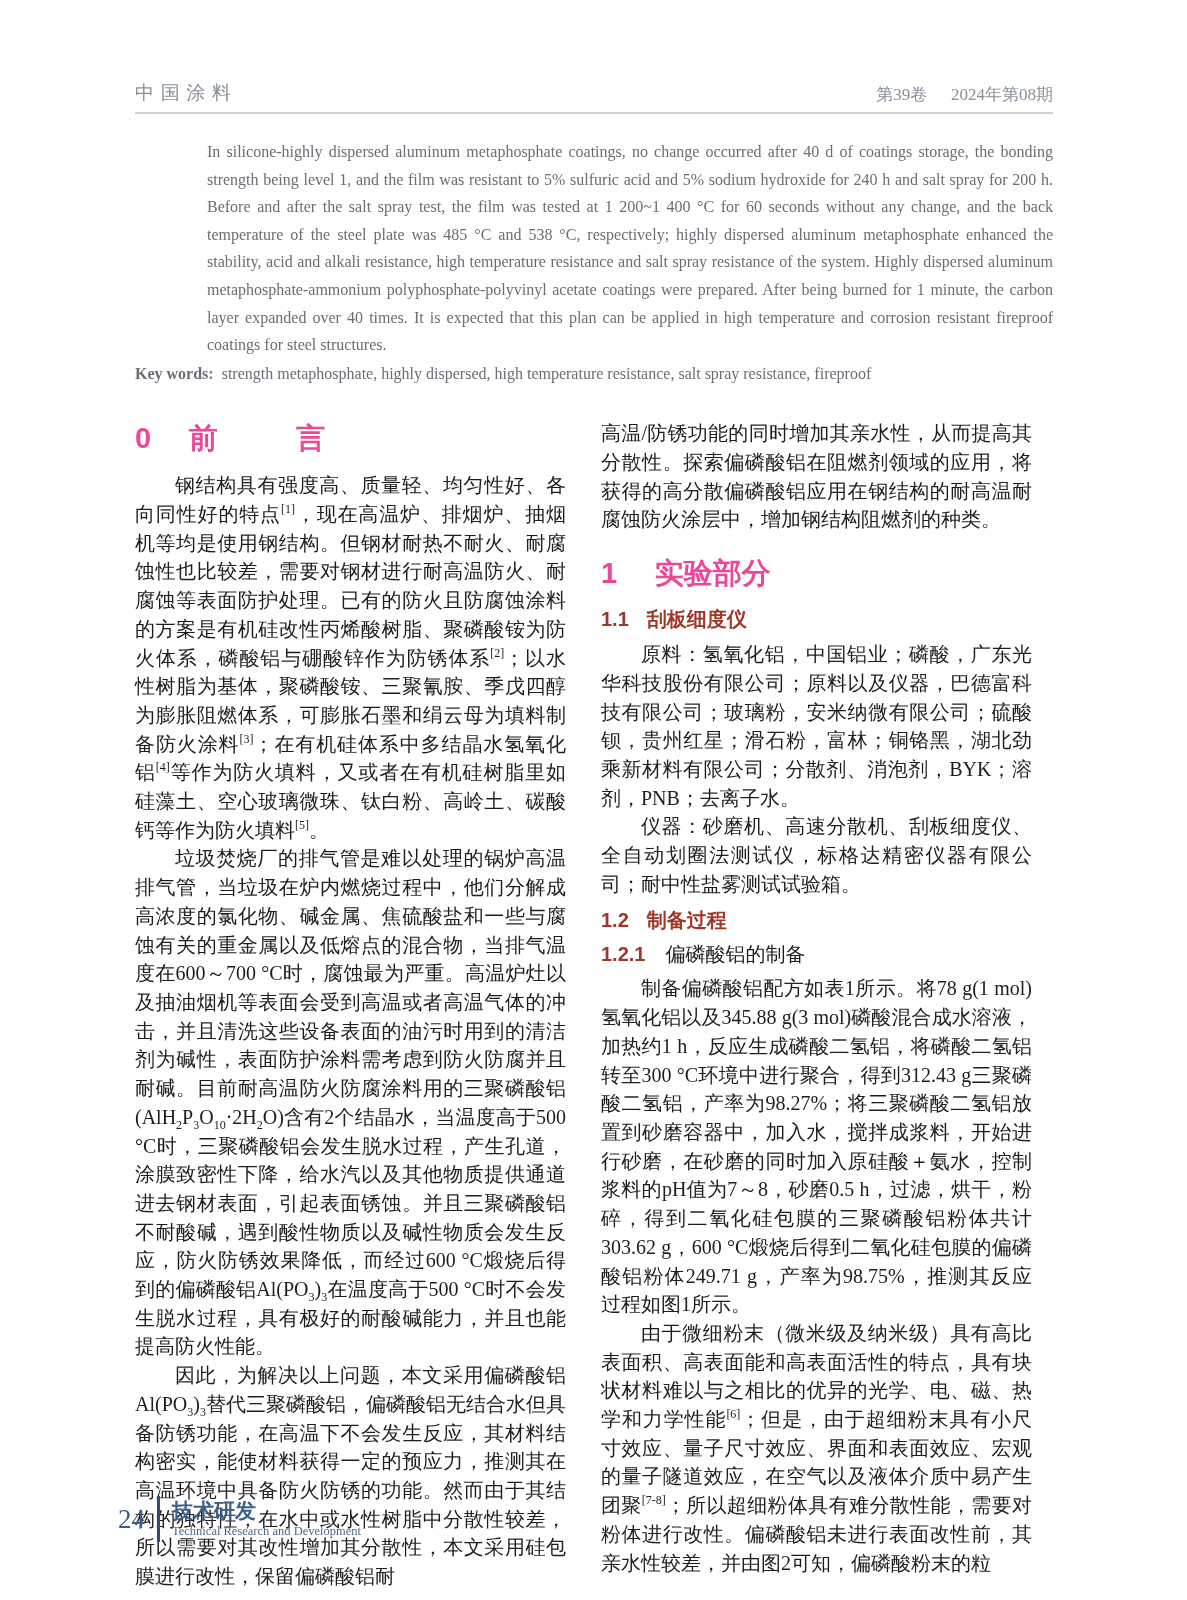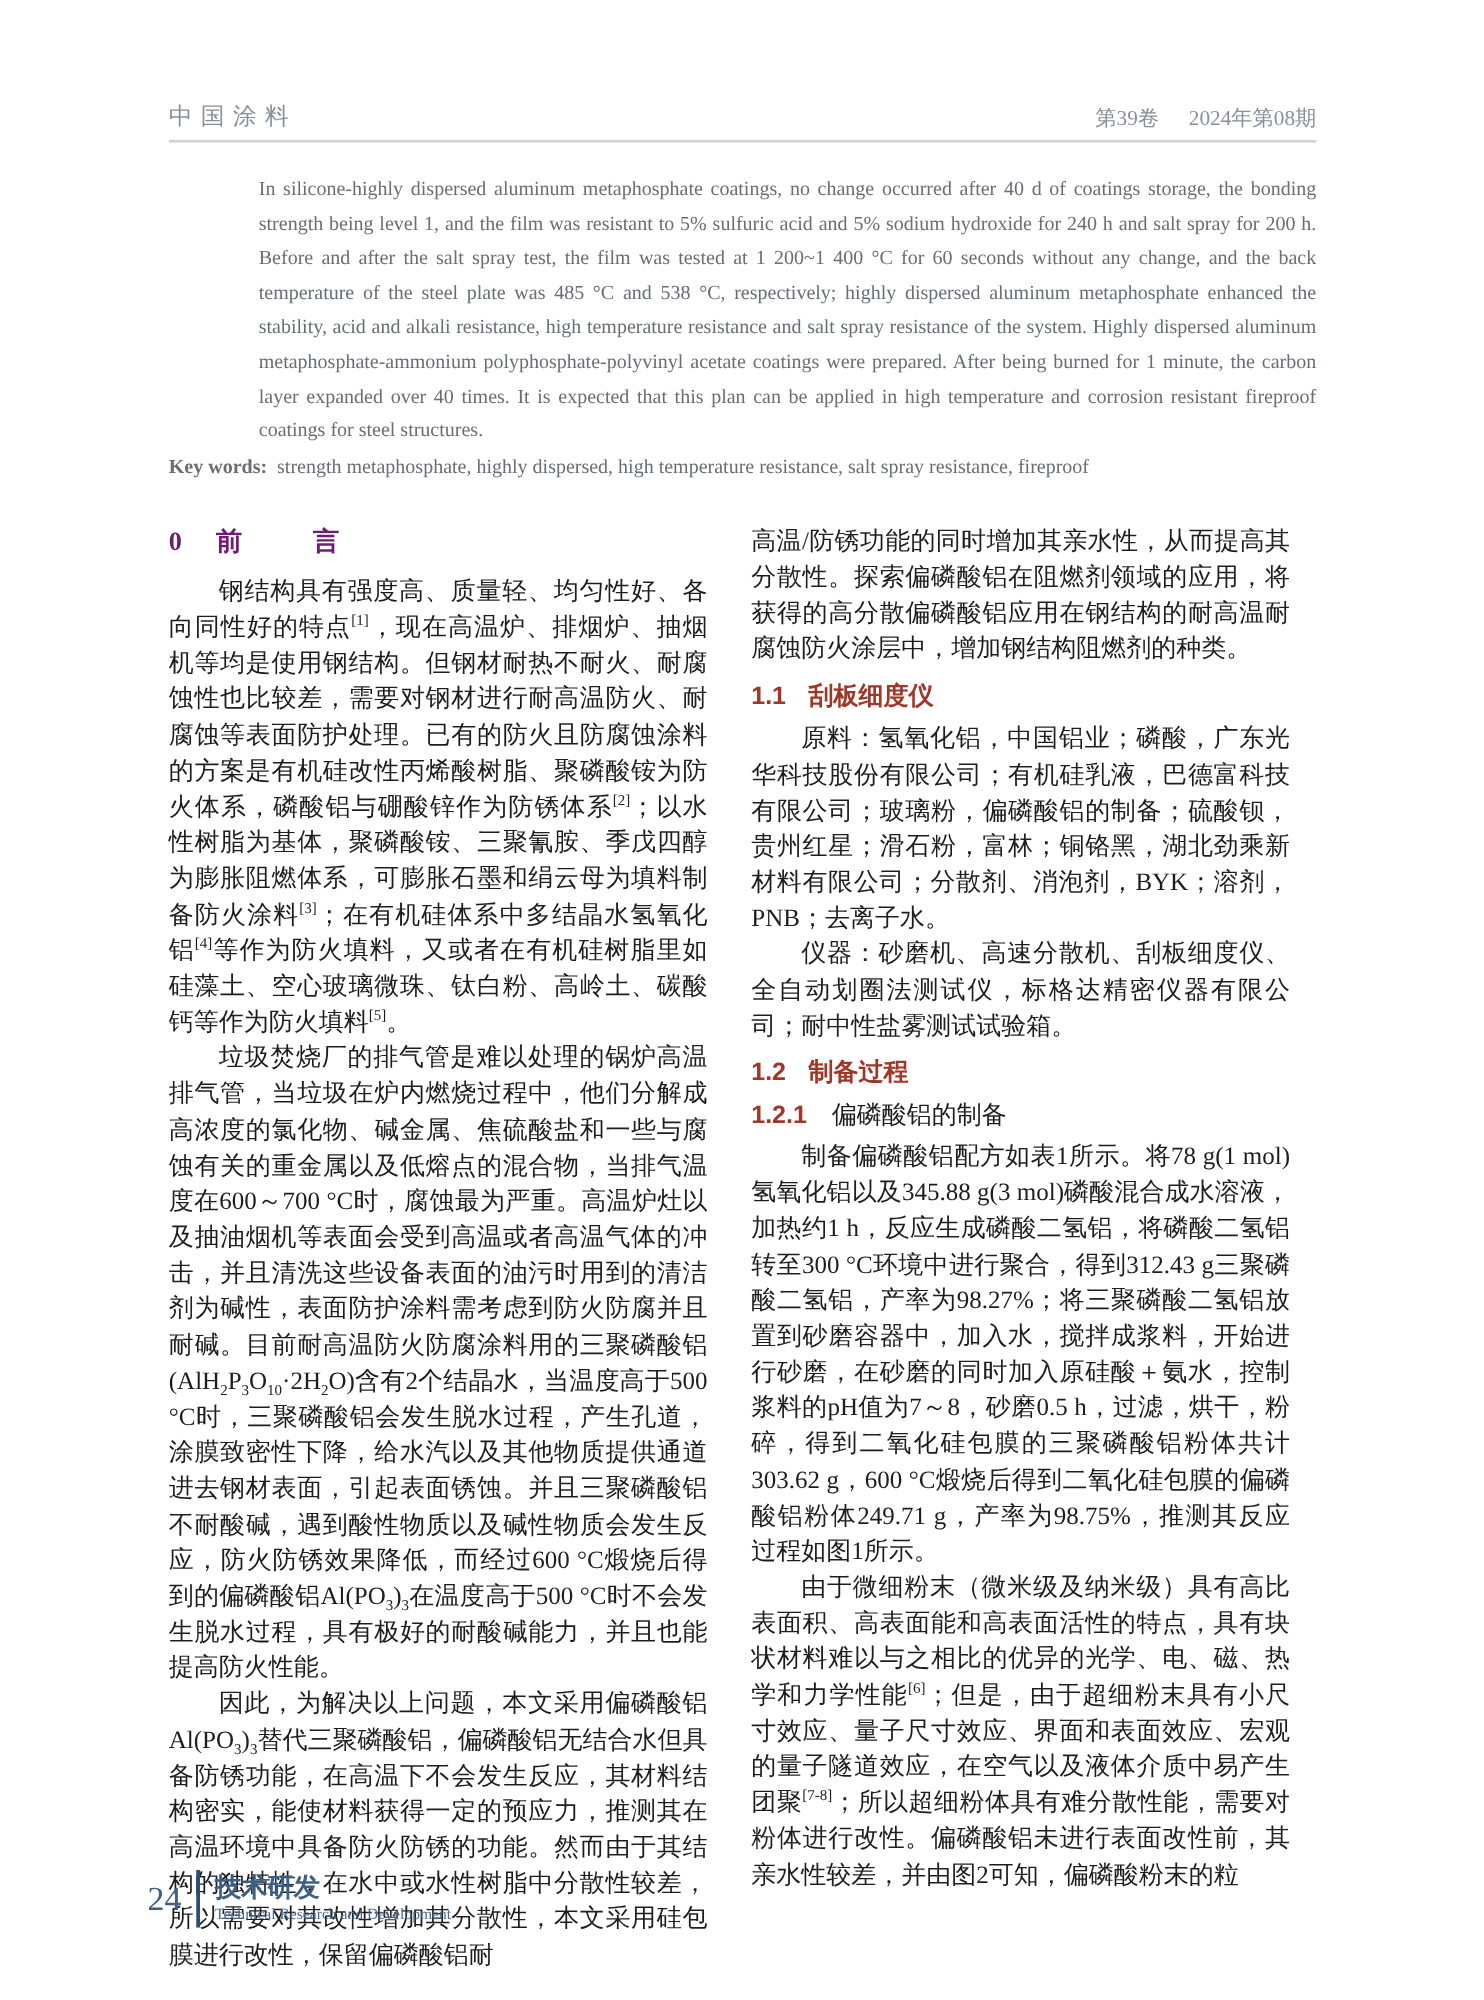--- a/index.html
+++ b/index.html
@@ -34,22 +34,22 @@
 
   p.body{
     margin:0;font-size:20px;line-height:28.7px;
     text-align:justify;color:#1d1d1d;
   }
   p.indent{text-indent:2em;}
   sup{font-size:0.6em;line-height:0;}
   sub{font-size:0.6em;line-height:0;}
 
   .h1{
-    font-family:Liberation Serif, serif;
-    color:#701a75;font-size:21px;font-weight:bold;
+    font-family:Liberation Sans, sans-serif;
+    color:#ec4899;font-size:29px;font-weight:bold;
     margin:10px 0 12px 0;
   }
   .h1 .hnum{margin-right:1.3em;}
   .h1 .sp-wide{letter-spacing:0.85em;}
   .h2{
     font-family:"Liberation Sans","DejaVu Sans",sans-serif;
     color:#a03627;font-size:20px;font-weight:bold;
     margin:9px 0 7px 0;
   }
   .h2 .hnum{margin-right:0.9em;}
@@ -99,22 +99,23 @@
 
       <div class="col">
         <h2 class="h1" style="margin-top:0;"><span class="hnum">0</span><span class="sp-wide">前　言</span></h2>
         <p class="body indent">钢结构具有强度高、质量轻、均匀性好、各向同性好的特点<sup>[1]</sup>，现在高温炉、排烟炉、抽烟机等均是使用钢结构。但钢材耐热不耐火、耐腐蚀性也比较差，需要对钢材进行耐高温防火、耐腐蚀等表面防护处理。已有的防火且防腐蚀涂料的方案是有机硅改性丙烯酸树脂、聚磷酸铵为防火体系，磷酸铝与硼酸锌作为防锈体系<sup>[2]</sup>；以水性树脂为基体，聚磷酸铵、三聚氰胺、季戊四醇为膨胀阻燃体系，可膨胀石墨和绢云母为填料制备防火涂料<sup>[3]</sup>；在有机硅体系中多结晶水氢氧化铝<sup>[4]</sup>等作为防火填料，又或者在有机硅树脂里如硅藻土、空心玻璃微珠、钛白粉、高岭土、碳酸钙等作为防火填料<sup>[5]</sup>。</p>
         <p class="body indent">垃圾焚烧厂的排气管是难以处理的锅炉高温排气管，当垃圾在炉内燃烧过程中，他们分解成高浓度的氯化物、碱金属、焦硫酸盐和一些与腐蚀有关的重金属以及低熔点的混合物，当排气温度在600～700 °C时，腐蚀最为严重。高温炉灶以及抽油烟机等表面会受到高温或者高温气体的冲击，并且清洗这些设备表面的油污时用到的清洁剂为碱性，表面防护涂料需考虑到防火防腐并且耐碱。目前耐高温防火防腐涂料用的三聚磷酸铝(AlH<sub>2</sub>P<sub>3</sub>O<sub>10</sub>·2H<sub>2</sub>O)含有2个结晶水，当温度高于500 °C时，三聚磷酸铝会发生脱水过程，产生孔道，涂膜致密性下降，给水汽以及其他物质提供通道进去钢材表面，引起表面锈蚀。并且三聚磷酸铝不耐酸碱，遇到酸性物质以及碱性物质会发生反应，防火防锈效果降低，而经过600 °C煅烧后得到的偏磷酸铝Al(PO<sub>3</sub>)<sub>3</sub>在温度高于500 °C时不会发生脱水过程，具有极好的耐酸碱能力，并且也能提高防火性能。</p>
         <p class="body indent">因此，为解决以上问题，本文采用偏磷酸铝Al(PO<sub>3</sub>)<sub>3</sub>替代三聚磷酸铝，偏磷酸铝无结合水但具备防锈功能，在高温下不会发生反应，其材料结构密实，能使材料获得一定的预应力，推测其在高温环境中具备防火防锈的功能。然而由于其结构的独特性，在水中或水性树脂中分散性较差，所以需要对其改性增加其分散性，本文采用硅包膜进行改性，保留偏磷酸铝耐</p>
       </div>
 
       <div class="col">
         <p class="body">高温/防锈功能的同时增加其亲水性，从而提高其分散性。探索偏磷酸铝在阻燃剂领域的应用，将获得的高分散偏磷酸铝应用在钢结构的耐高温耐腐蚀防火涂层中，增加钢结构阻燃剂的种类。</p>
+        <h2 class="h1 mt-h1"><span class="hnum">1</span><span>实验部分</span></h2>
         <h3 class="h2"><span class="hnum">1.1</span><span>刮板细度仪</span></h3>
-        <p class="body indent">原料：氢氧化铝，中国铝业；磷酸，广东光华科技股份有限公司；有机硅乳液，巴德富科技有限公司；玻璃粉，偏磷酸铝的制备；硫酸钡，贵州红星；滑石粉，富林；铜铬黑，湖北劲乘新材料有限公司；分散剂、消泡剂，BYK；溶剂，PNB；去离子水。</p>
+        <p class="body indent">原料：氢氧化铝，中国铝业；磷酸，广东光华科技股份有限公司；原料以及仪器，巴德富科技有限公司；玻璃粉，安米纳微有限公司；硫酸钡，贵州红星；滑石粉，富林；铜铬黑，湖北劲乘新材料有限公司；分散剂、消泡剂，BYK；溶剂，PNB；去离子水。</p>
         <p class="body indent">仪器：砂磨机、高速分散机、刮板细度仪、全自动划圈法测试仪，标格达精密仪器有限公司；耐中性盐雾测试试验箱。</p>
         <h3 class="h2"><span class="hnum">1.2</span><span>制备过程</span></h3>
         <h4 class="h3"><span class="hnum">1.2.1</span><span class="htitle">偏磷酸铝的制备</span></h4>
         <p class="body indent">制备偏磷酸铝配方如表1所示。将78 g(1 mol)氢氧化铝以及345.88 g(3 mol)磷酸混合成水溶液，加热约1 h，反应生成磷酸二氢铝，将磷酸二氢铝转至300 °C环境中进行聚合，得到312.43 g三聚磷酸二氢铝，产率为98.27%；将三聚磷酸二氢铝放置到砂磨容器中，加入水，搅拌成浆料，开始进行砂磨，在砂磨的同时加入原硅酸＋氨水，控制浆料的pH值为7～8，砂磨0.5 h，过滤，烘干，粉碎，得到二氧化硅包膜的三聚磷酸铝粉体共计303.62 g，600 °C煅烧后得到二氧化硅包膜的偏磷酸铝粉体249.71 g，产率为98.75%，推测其反应过程如图1所示。</p>
         <p class="body indent">由于微细粉末（微米级及纳米级）具有高比表面积、高表面能和高表面活性的特点，具有块状材料难以与之相比的优异的光学、电、磁、热学和力学性能<sup>[6]</sup>；但是，由于超细粉末具有小尺寸效应、量子尺寸效应、界面和表面效应、宏观的量子隧道效应，在空气以及液体介质中易产生团聚<sup>[7-8]</sup>；所以超细粉体具有难分散性能，需要对粉体进行改性。偏磷酸铝未进行表面改性前，其亲水性较差，并由图2可知，偏磷酸粉末的粒</p>
       </div>
 
     </div>
   </div>
 

